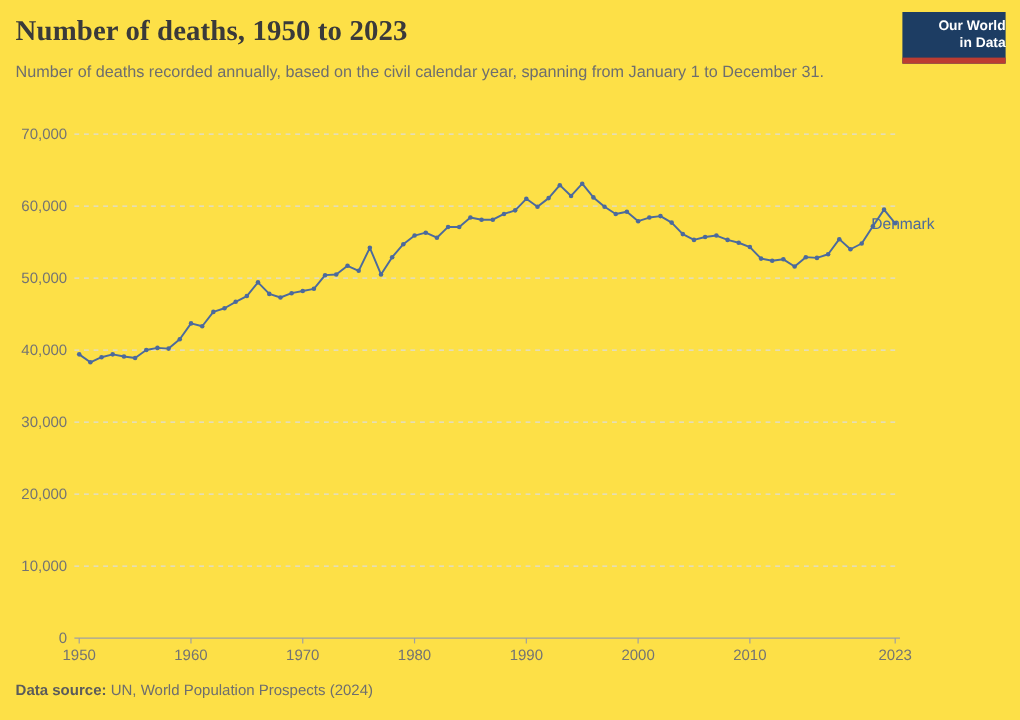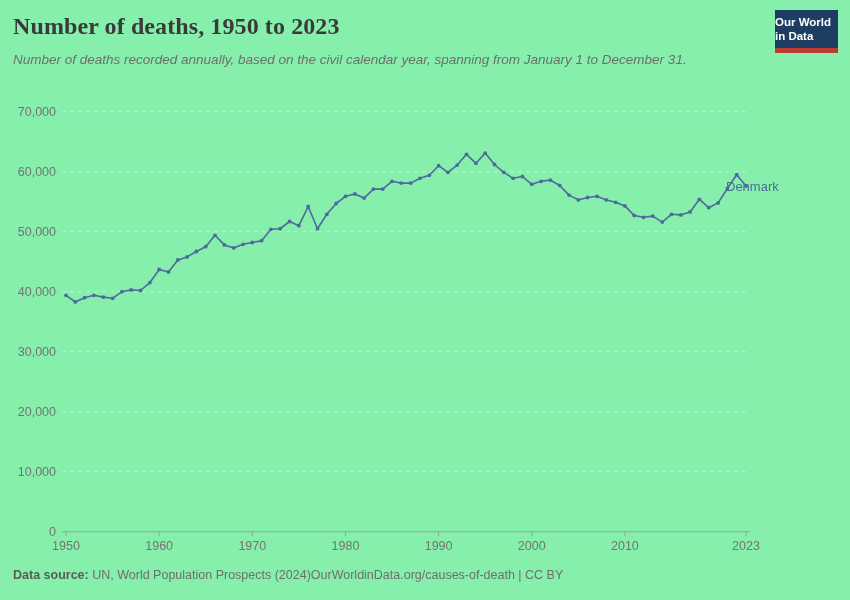--- a/index.html
+++ b/index.html
@@ -1,21 +1,21 @@
 <!DOCTYPE html>
 <html><head>
 <meta charset="utf-8">
 <style>
   * { margin: 0; padding: 0; box-sizing: border-box; }
   html, body { background: #fff; }
   .frame {
     position: relative;
     width: 850px;
     height: 600px;
-    background: #86efac;
+    background: #fde047;
     font-family: "Liberation Sans", sans-serif;
     overflow: hidden;
   }
   .title {
     position: absolute;
     left: 13px;
     top: 13px;
     width: 740px;
     font-family: "Liberation Serif", "DejaVu Serif", serif;
     font-weight: 700;
@@ -24,34 +24,33 @@
     color: #3a3a3a;
   }
   .subtitle {
     position: absolute;
     left: 13px;
     top: 51px;
     width: 735px;
     font-size: 13.5px;
     line-height: 1.35;
     color: #6e6e6e;
-    font-style: italic;
   }
   .logo {
     position: absolute;
     top: 10px;
     right: 12px;
-    width: 63px;
+    width: 86px;
     height: 43px;
     background: #1d3d63;
     border-bottom: 5px solid #bc3c31;
     color: #ffffff;
     font-size: 11.5px;
     font-weight: 700;
-    text-align: left;
+    text-align: right;
     display: flex;
     flex-direction: column;
     justify-content: center;
     line-height: 1.25;
   }
   .chart-svg { position: absolute; left: 0; top: 0; }
   .entity-label {
     position: absolute;
     left: 726px;
     top: 179px;
@@ -194,16 +193,15 @@
       <circle cx="736.7" cy="174.7" r="1.9" fill="#4C6A9C"></circle>
       <circle cx="746.0" cy="186.1" r="1.9" fill="#4C6A9C"></circle>
     </svg>
 
   <span class="entity-label">Denmark</span>
 
   <div class="footer">
     <div>
       <span class="src-label">Data source:</span><span> UN, World Population Prospects (2024)</span>
     </div>
-    <div class="link">OurWorldinData.org/causes-of-death | CC BY</div>
   </div>
 
 </div>
 
 </body></html>

